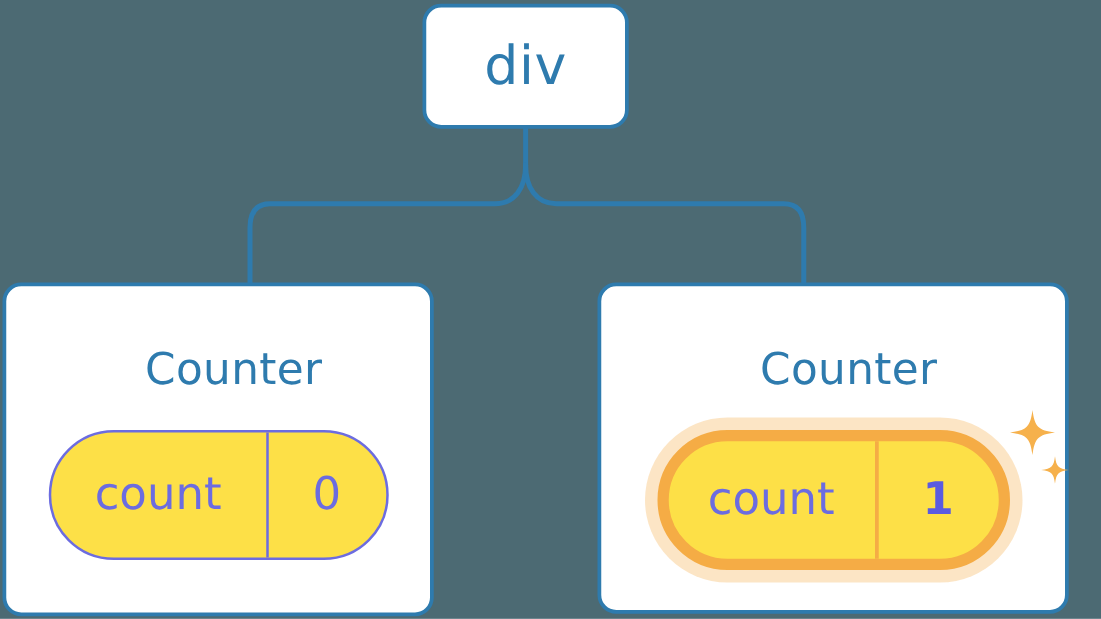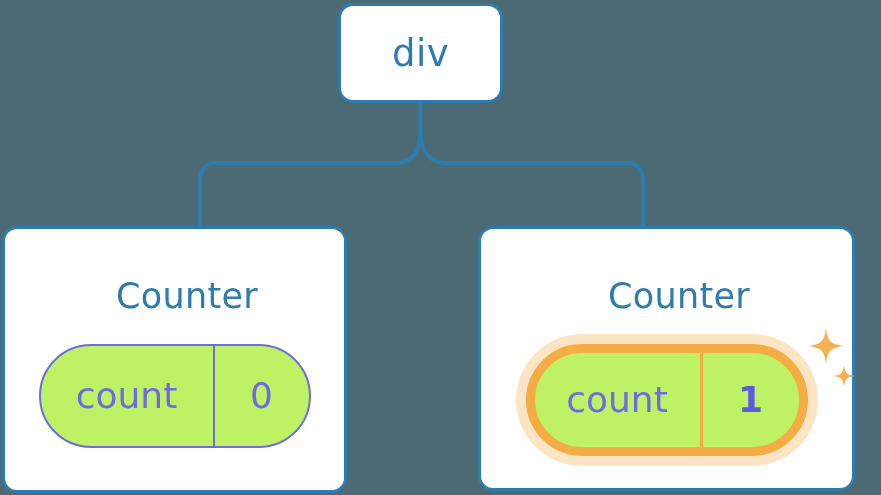--- a/index.html
+++ b/index.html
@@ -43,21 +43,21 @@
     left: 338px;
     top: 3px;
     width: 165px;
     height: 100px;
     display: flex;
     align-items: center;
     justify-content: center;
   }
   .root-label {
     color: #2E7BAE;
-    font-size: 37px;
+    font-size: 43px;
     letter-spacing: 0.5px;
     line-height: 1;
   }
 
   
   .component-card {
     display: flex;
     flex-direction: column;
     align-items: center;
   }
@@ -89,21 +89,21 @@
     display: flex;
     align-items: center;
     justify-content: center;
   }
   .pill {
     position: relative;
     display: flex;
     align-items: stretch;
     box-sizing: border-box;
     border-radius: 999px;
-    background: #bef264;
+    background: #fde047;
   }
   .pill-key, .pill-val {
     display: flex;
     align-items: center;
     justify-content: center;
     box-sizing: border-box;
     line-height: 1;
   }
 
   

